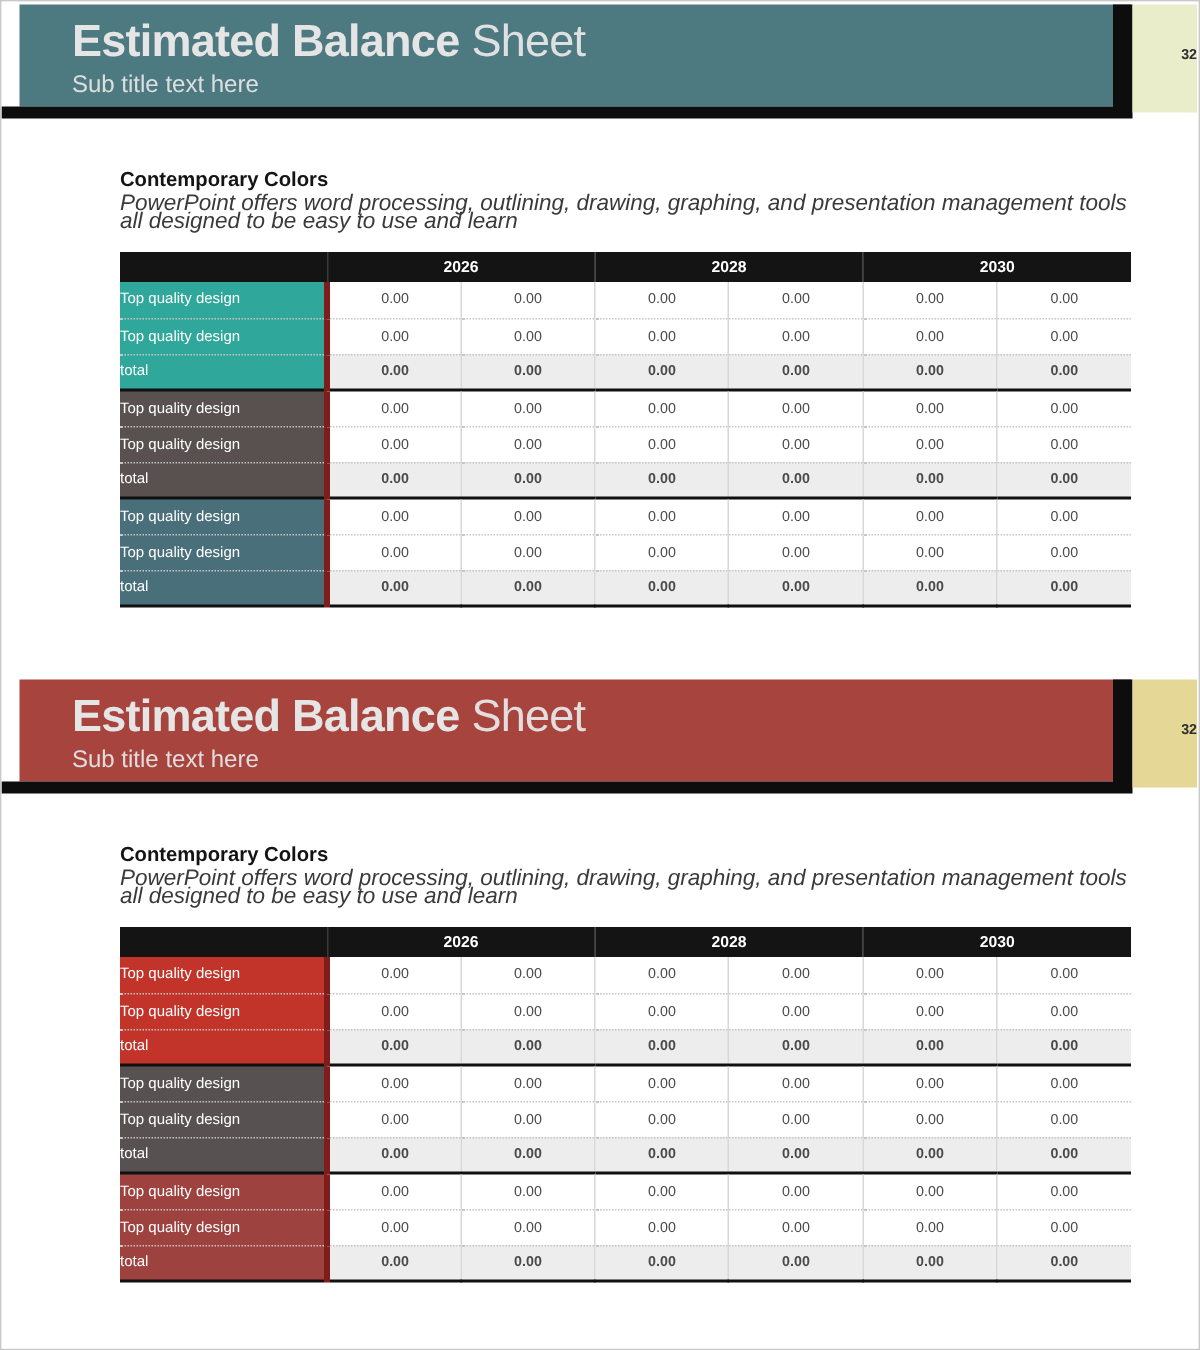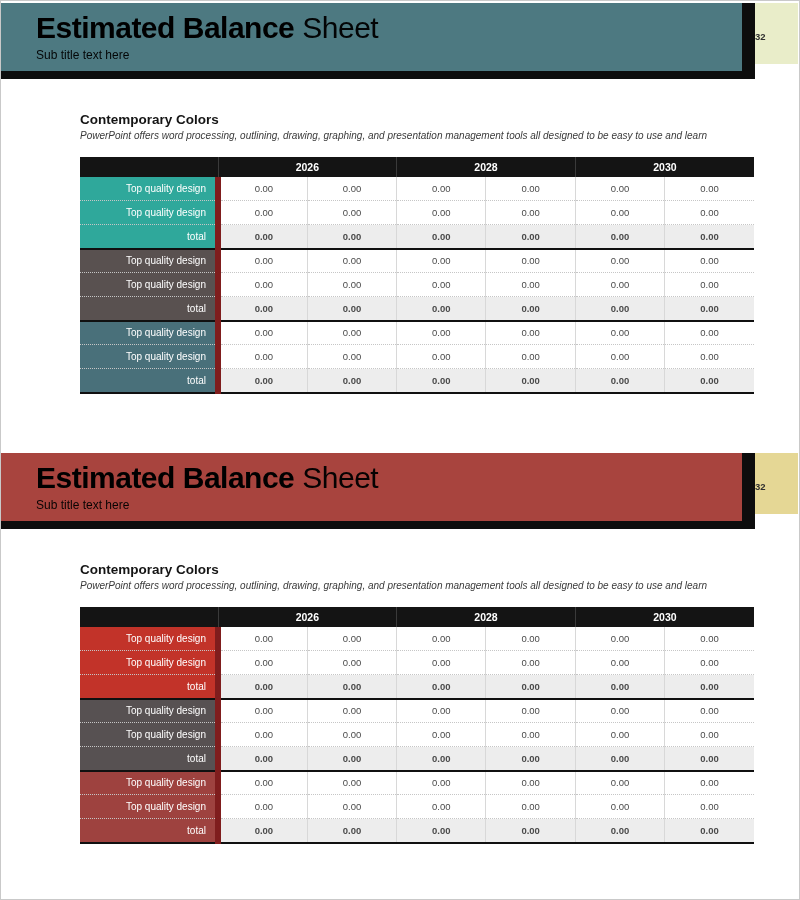--- a/index.html
+++ b/index.html
@@ -11,73 +11,73 @@
     overflow:hidden;
   }
   .slide {
     position:relative;
     width:798px;
     height:450px;
     background:#ffffff;
   }
   
   .slide-header {
-    position:absolute; left:0; top:2px;
+    position:absolute; left:12px; top:2px;
     width:741px; height:68px;
     background:var(--header-bg);
-    color:#000000;
+    color:#e5e5e5;
     padding:8px 0 0 35px;
   }
   .slide-title {
     font-size:30px;
     line-height:34px;
     letter-spacing:-0.5px;
     white-space:nowrap;
   }
   .slide-title .bold { font-weight:bold; }
   .slide-title .light { font-weight:normal; opacity:.96; margin-left:8px; }
   .slide-subtitle {
-    font-size:12px;
+    font-size:16px;
     font-weight:normal;
     margin-top:3px;
     opacity:.95;
   }
   .header-bar {
     position:absolute; left:0; top:70px;
     width:741px; height:8px;
     background:#0d0d0d;
   }
   .page-box-gap {
     position:absolute; left:741px; top:2px;
     width:13px; height:76px;
     background:#0d0d0d;
   }
   .page-number-box {
     position:absolute; left:754px; top:2px;
-    width:43px; height:61px;
+    width:43px; height:72px;
     background:var(--page-box-bg);
     color:var(--page-box-text);
     font-size:9.5px;
     font-weight:600;
-    text-align:left;
+    text-align:right;
     padding-top:28px;
   }
   
   .content {
     position:absolute; left:79px; top:111px;
     width:674px;
   }
   .section-heading {
     font-size:13.5px;
     font-weight:bold;
     color:#141414;
     margin-bottom:3px;
   }
   .section-description {
-    font-size:10px;
+    font-size:15px;
     font-style:italic;
     color:#3a3a3a;
     line-height:11.5px;
     margin-bottom:15px;
     width:672px;
   }
   
   table.balance-table {
     border-collapse:collapse;
     table-layout:fixed;
@@ -97,23 +97,23 @@
   table.balance-table thead th.corner { border-left:none; }
   table.balance-table tbody tr { height:24px; }
   table.balance-table tbody tr + tr th,
   table.balance-table tbody tr + tr td { border-top:1px dotted #c6c6c6; }
   table.balance-table tbody tr.group-start th,
   table.balance-table tbody tr.group-start td { border-top:2px solid #101010; }
   th.rowlabel {
     color:#ffffff;
     font-weight:normal;
     font-size:10px;
-    text-align:right;
+    text-align:left;
     padding-right:9px;
-    border-right:6px solid #7f1d1d;
+    border-right:4px solid #7f1d1d;
   }
   table.balance-table tbody td {
     background:#ffffff;
     font-size:9.5px;
     color:#4a4a4a;
     text-align:center;
     border-left:1px solid #d8d8d8;
   }
   table.balance-table tbody td:first-of-type { border-left:none; }
   tr.total th.rowlabel { font-weight:normal; font-size:10px; }

